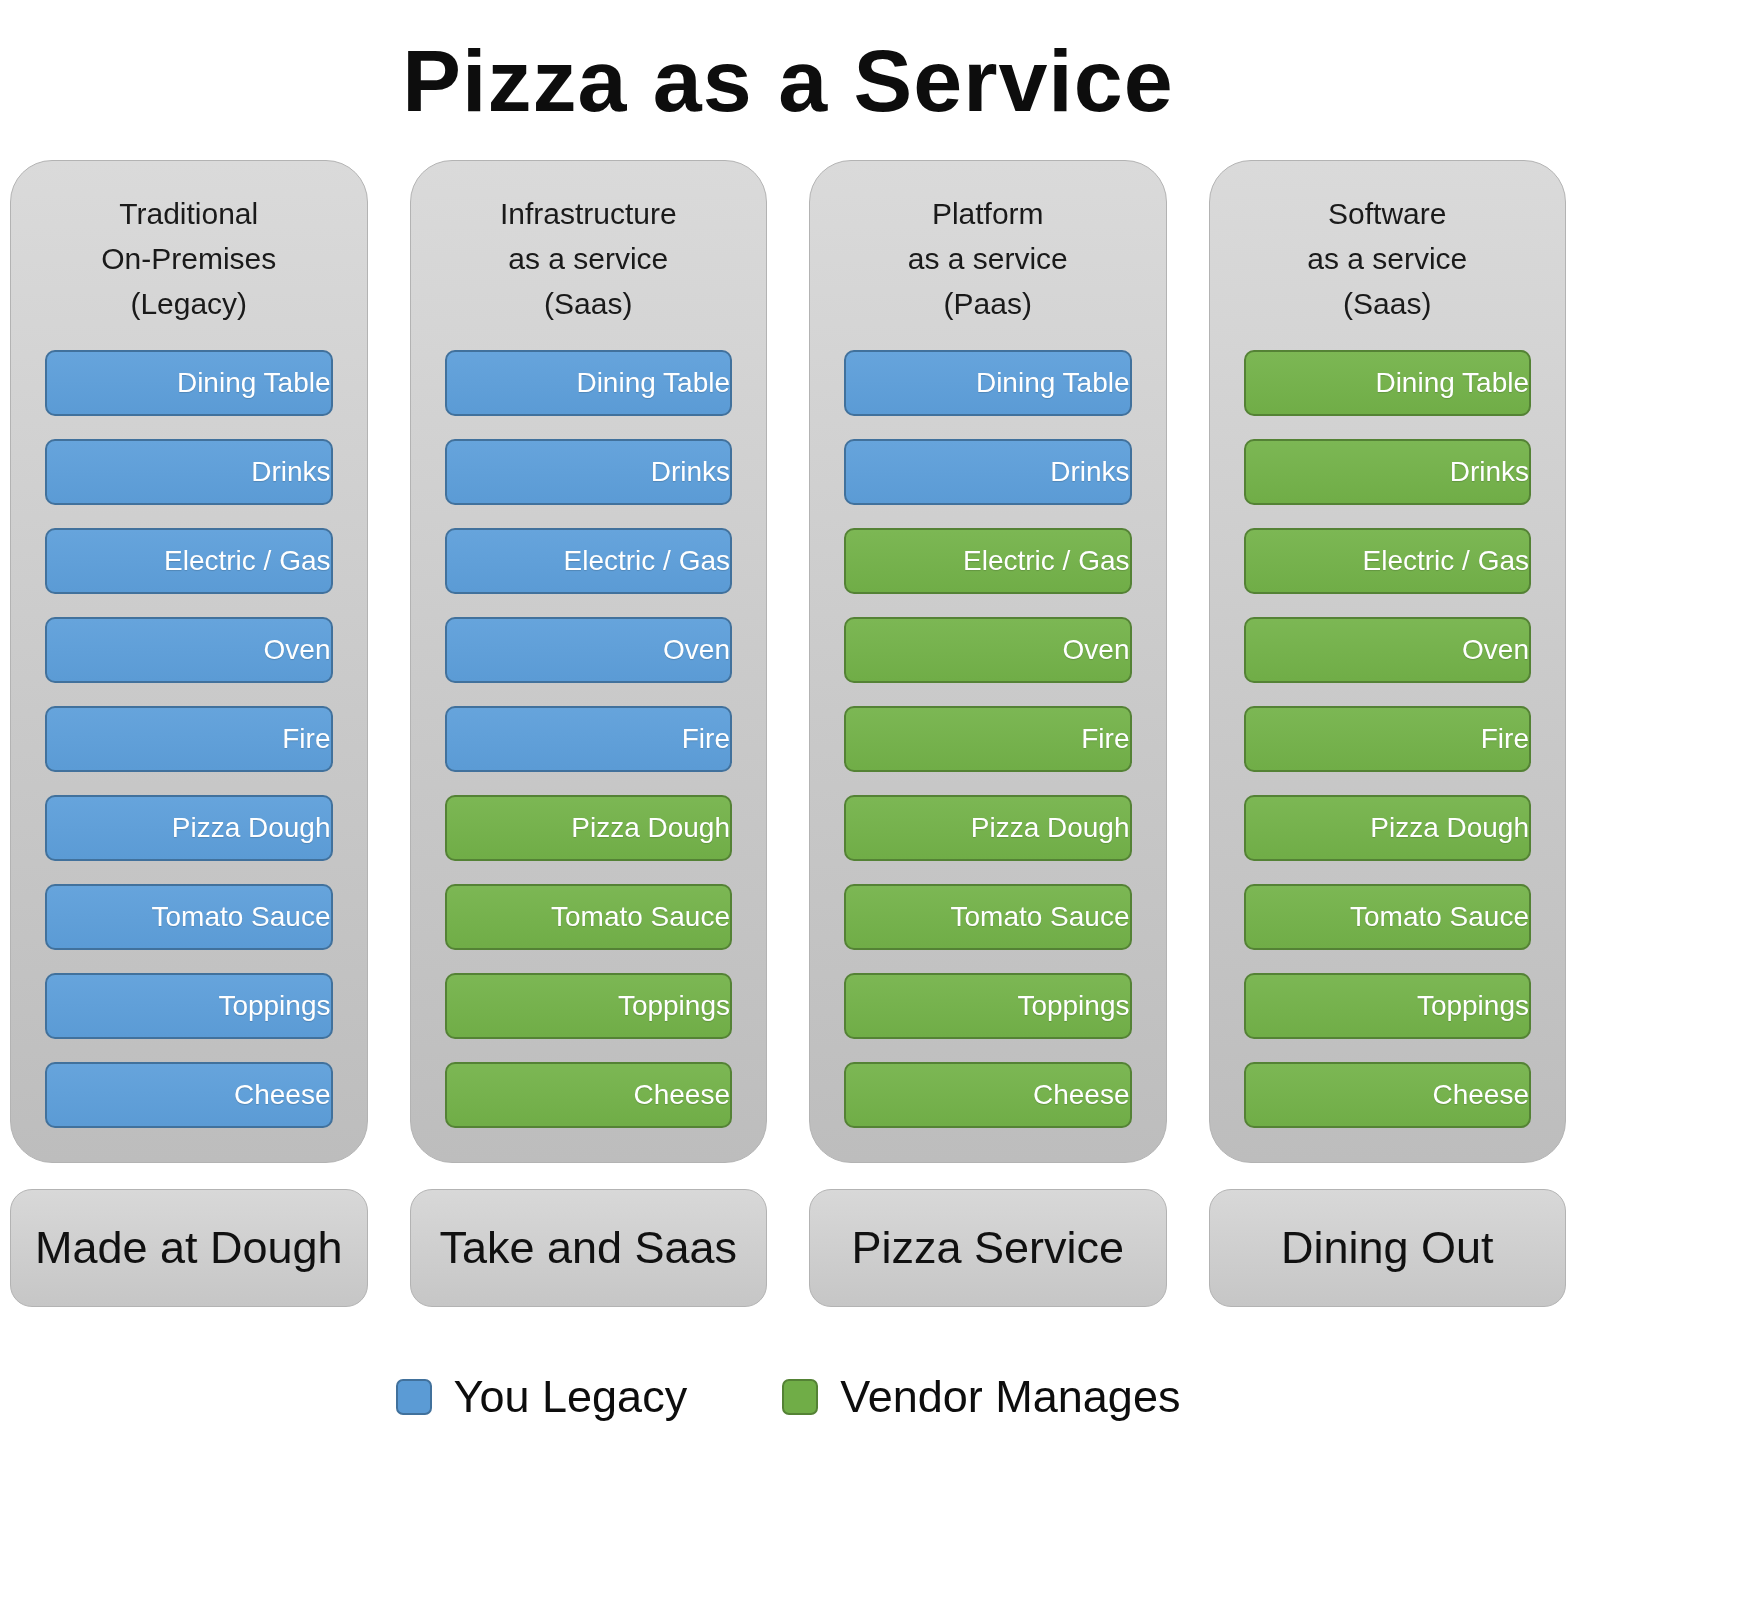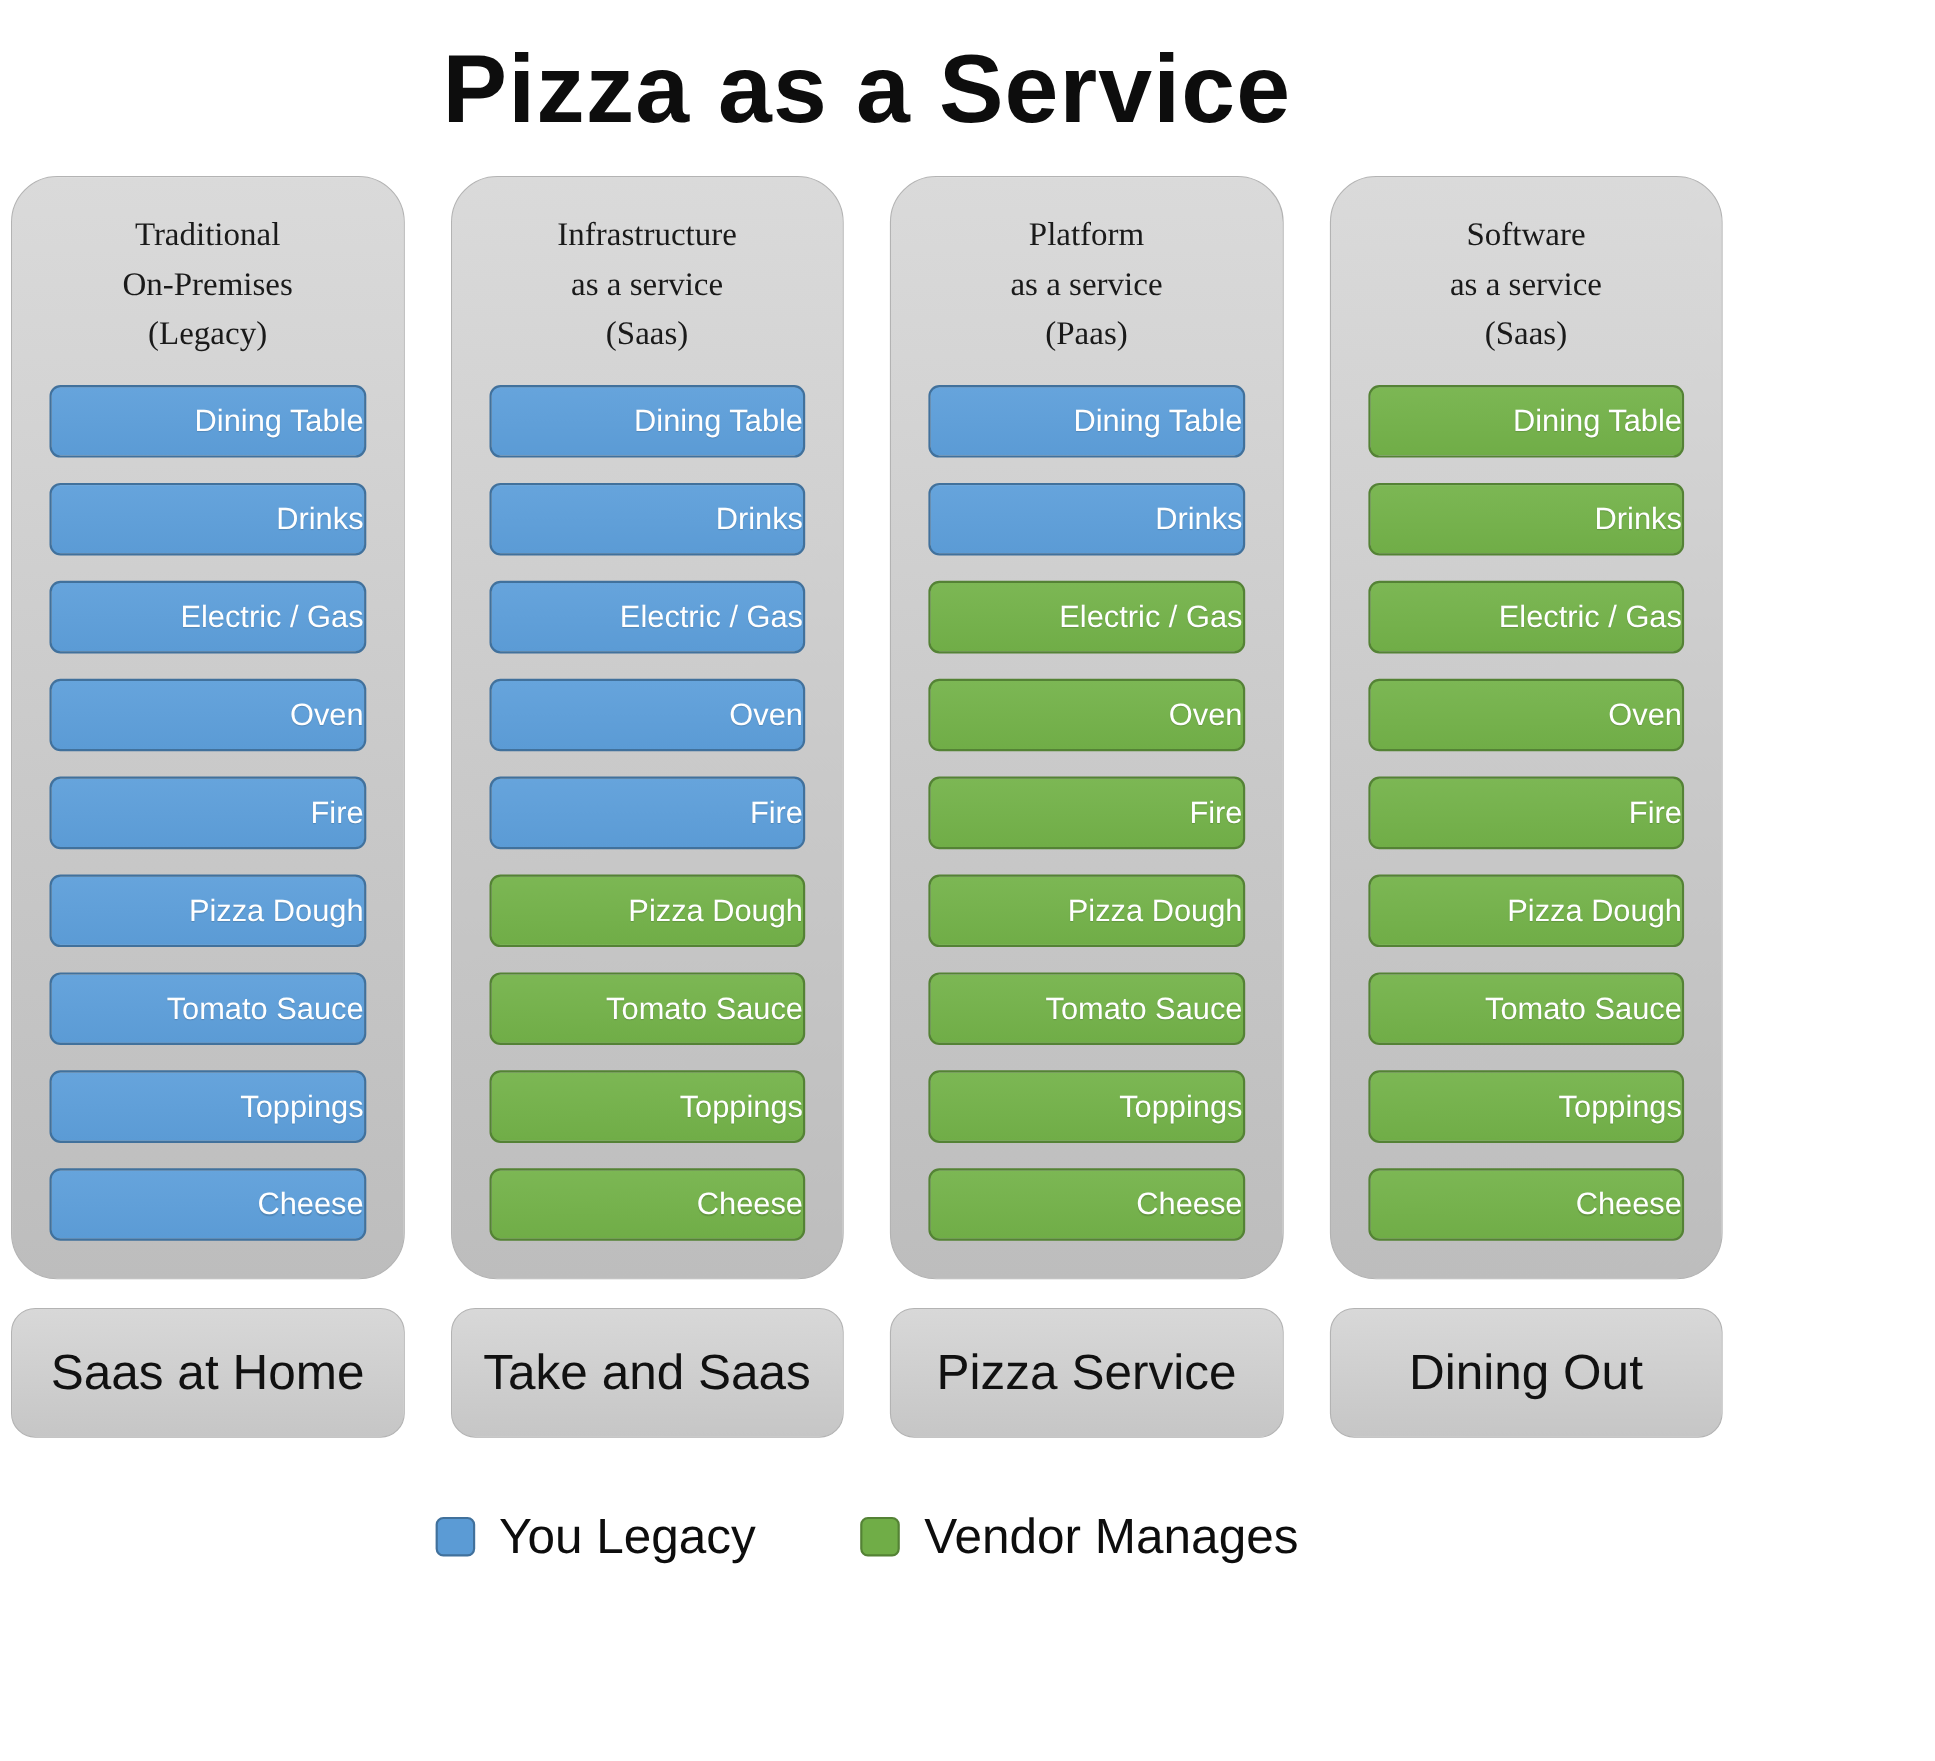--- a/index.html
+++ b/index.html
@@ -42,21 +42,20 @@
     padding: 30px 34px 34px 34px;
     box-sizing: border-box;
   }
   .col-header {
     text-align: center;
     font-size: 30px;
     line-height: 1.5;
     white-space: pre-line;
     color: #1a1a1a;
     margin-bottom: 24px;
-    font-family: Liberation Serif, serif;
   }
   .item {
     height: 66px;
     line-height: 62px;
     text-align: right;
     color: #ffffff;
     font-size: 28px;
     border-radius: 10px;
     border: 2px solid transparent;
     margin-bottom: 23px;
@@ -177,21 +176,21 @@
           <div class="item vendor">Oven</div>
           <div class="item vendor">Fire</div>
           <div class="item vendor">Pizza Dough</div>
           <div class="item vendor">Tomato Sauce</div>
           <div class="item vendor">Toppings</div>
           <div class="item vendor">Cheese</div>
         </div>
       </div>
 
     <div class="footers-row">
-        <div class="footer-box">Saas at Home</div>
+        <div class="footer-box">Made at Dough</div>
         <div class="footer-box">Take and Saas</div>
         <div class="footer-box">Pizza Service</div>
         <div class="footer-box">Dining Out</div>
       </div>
 
     <div class="legend">
       <div class="legend-item">
         <span class="swatch you-swatch"></span>
         <span class="legend-label">You Legacy</span>
       </div>

